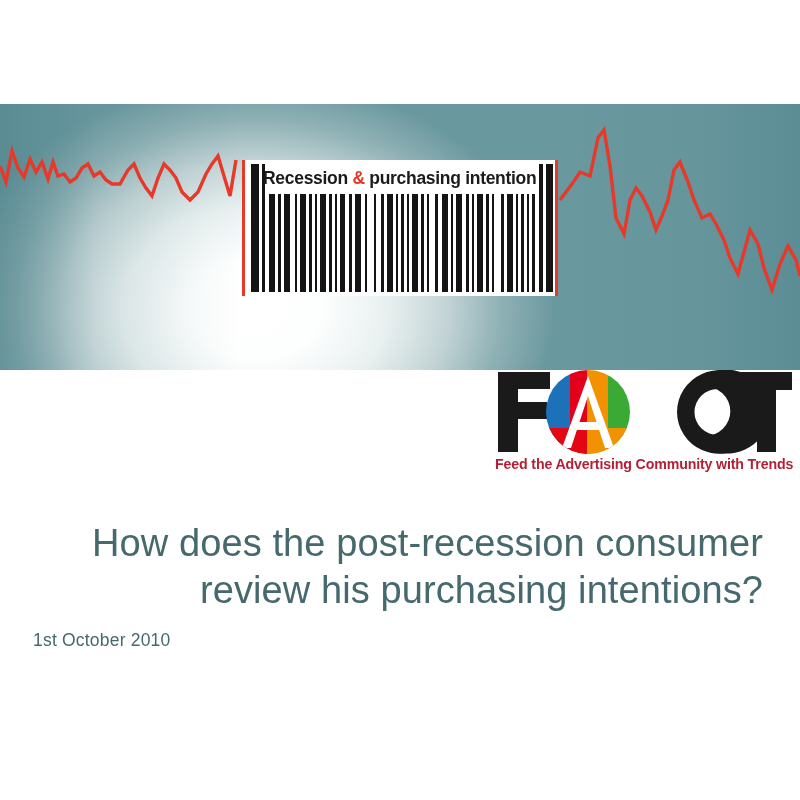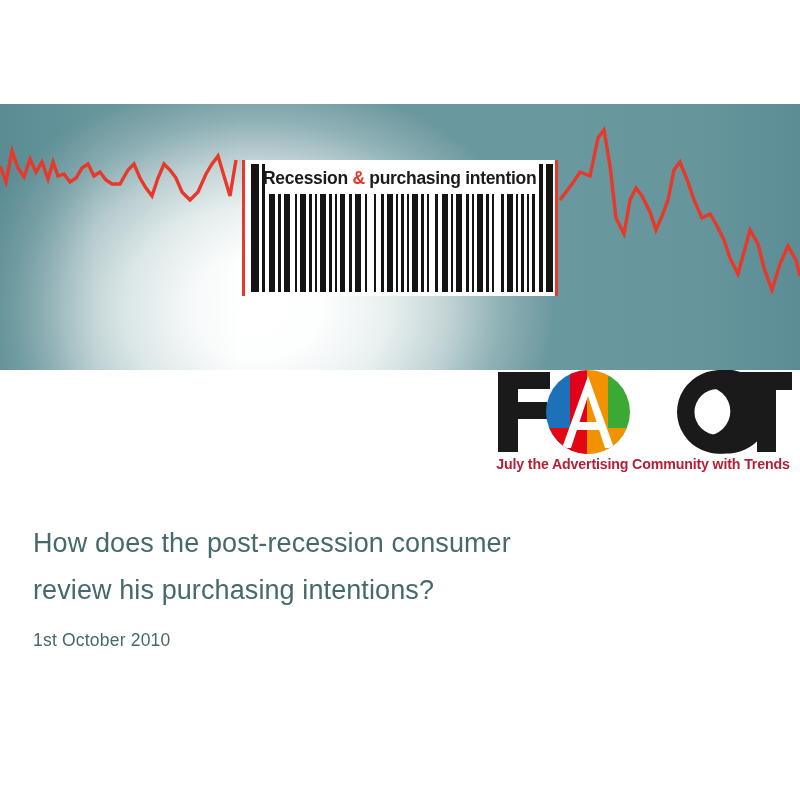--- a/index.html
+++ b/index.html
@@ -117,27 +117,28 @@
 
   
   #title-block {
     position: absolute;
     left: 33px;
     top: 520px;
     width: 730px;
   }
   #page-title {
     font-family: "Liberation Sans", sans-serif;
-    font-size: 27px;
+    font-size: 38px;
     font-weight: normal;
     line-height: 47px;
     color: #45696c;
     letter-spacing: 0.1px;
     margin: 0;
     white-space: pre-line;
+    text-align: right;
   }
   #page-date {
     margin: 16px 0 0 0;
     font-family: "Liberation Sans", sans-serif;
     font-size: 17.5px;
     font-weight: normal;
     color: #45696c;
     letter-spacing: 0.2px;
   }
 </style>
@@ -240,20 +241,20 @@
       <circle cx="96" cy="42" r="40.5" fill="none" stroke="#ffffff" stroke-width="0"></circle>
     </g>
 
     <path fill="#1a1a1a" d="M190 42 a44 42 0 1 1 16 32 l-12 -15 a26 25 0 1 0 -0.5 -35 l12 -15 a44 42 0 0 0 -15.5 33 z"></path>
     <path fill="#1a1a1a" d="M185 42 a42 42 0 0 1 70 -31 l-13 15 a23 23 0 1 0 0 32 l13 15 a42 42 0 0 1 -70 -31 z"></path>
 
     <path fill="#1a1a1a" d="M249 2 h51 v18 h-16 v62 h-19 v-62 h-16 z"></path>
     <rect x="249" y="2" width="51" height="18" fill="#1a1a1a"></rect>
   </svg>
 
-  <div class="fact-tagline">July the Advertising Community with Trends</div>
+  <div class="fact-tagline">Feed the Advertising Community with Trends</div>
 </div>
 
 <div id="title-block">
   <h1 id="page-title">How does the post-recession consumer
 review his purchasing intentions?</h1>
   <p id="page-date">1st October 2010</p>
 </div>
 
 </body></html>

